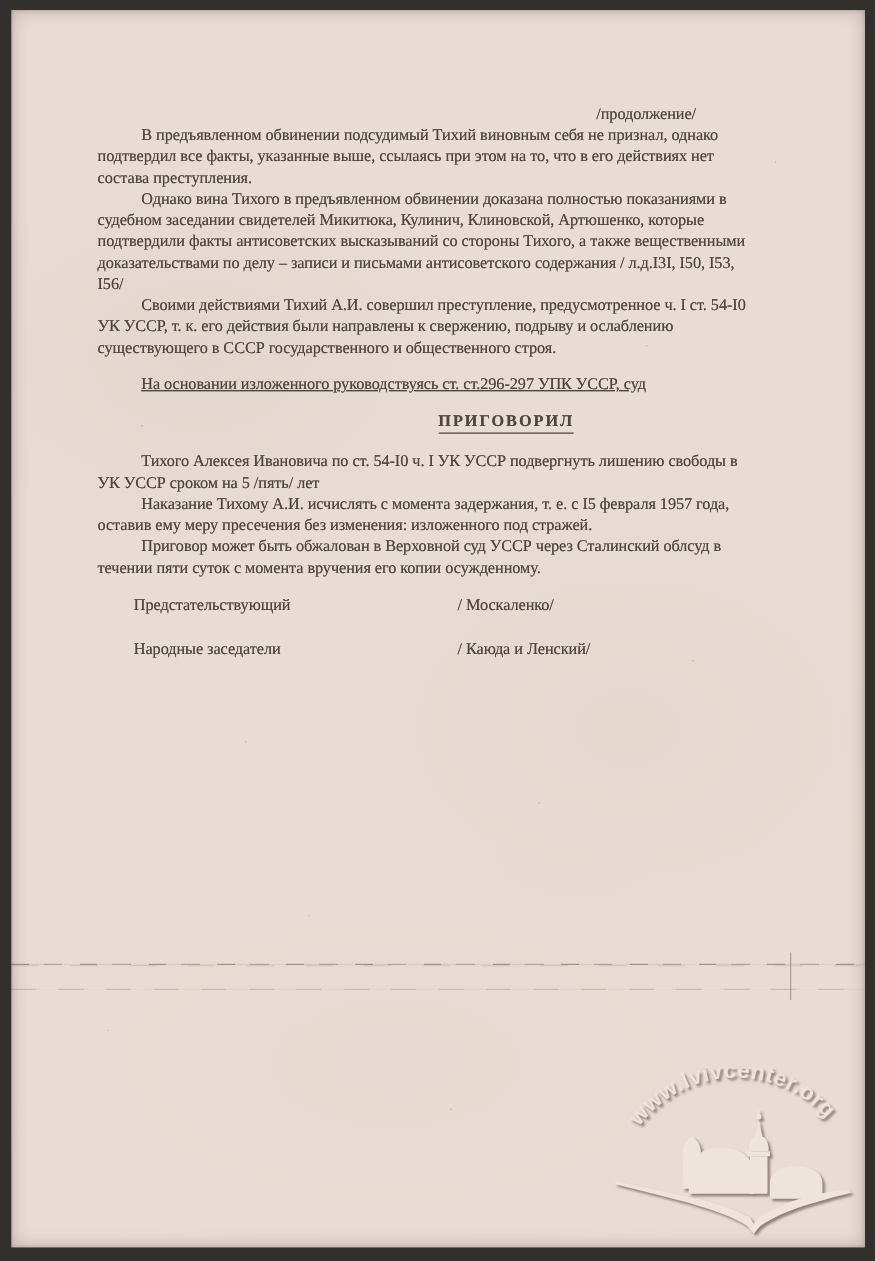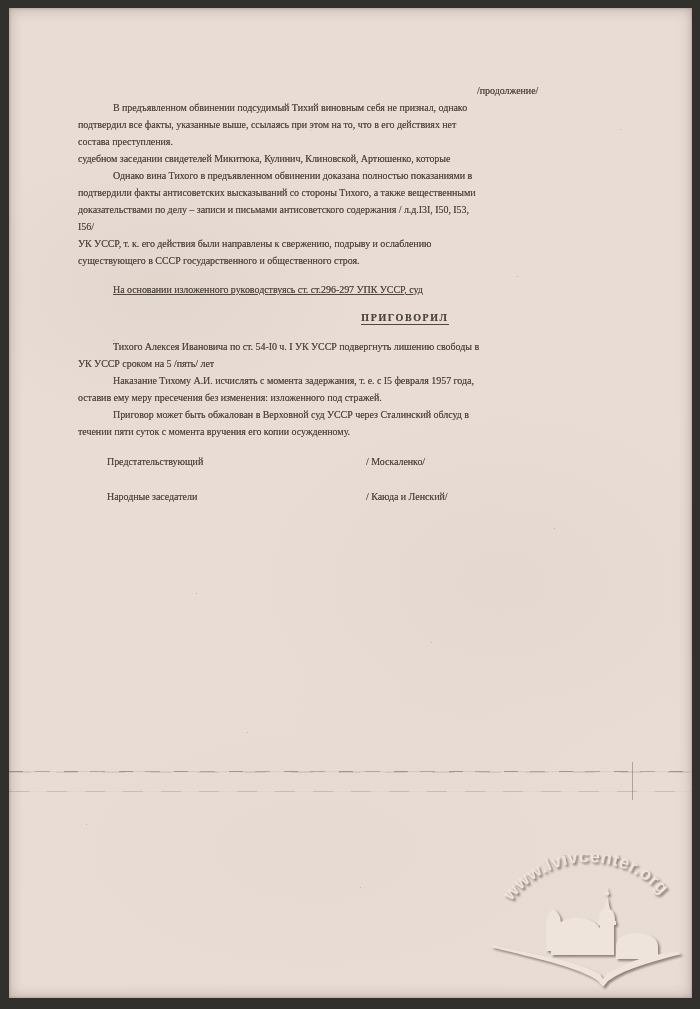--- a/index.html
+++ b/index.html
@@ -17,21 +17,21 @@
       radial-gradient(ellipse 320px 220px at 22% 28%, rgba(214,199,189,.28), transparent 70%),
       radial-gradient(ellipse 420px 300px at 72% 58%, rgba(216,201,191,.22), transparent 70%),
       radial-gradient(ellipse 500px 260px at 45% 85%, rgba(220,206,196,.18), transparent 70%),
       #e8dcd4;
     box-shadow: inset 0 0 14px rgba(70,52,44,.28), inset 0 0 3px rgba(60,45,38,.3);
   }
   .content{
     position:absolute;
     left:69px;top:74px;right:32px;
     color:#4e4640;
-    font-size:10px;
+    font-size:13px;
     letter-spacing:-0.05px;
     text-shadow:0 0 .5px rgba(80,70,62,.75);
   }
   .line{
     height:17px;line-height:17px;
     white-space:nowrap;
   }
   .indent{padding-left:35px;}
   .marker{margin-left:399px;}
   .gap-before{margin-top:12px;text-decoration:underline;}
@@ -111,28 +111,29 @@
 
     <div class="line marker">/продолжение/</div>
 
     <div>
       <div class="line indent">В предъявленном обвинении подсудимый Тихий виновным себя не признал, однако</div>
       <div class="line">подтвердил все факты, указанные выше, ссылаясь при этом на то, что в его действиях нет</div>
       <div class="line">состава преступления.</div>
     </div>
 
     <div>
+      <div class="line indent">Однако вина Тихого в предъявленном обвинении доказана полностью показаниями в</div>
       <div class="line">судебном заседании свидетелей Микитюка, Кулинич, Клиновской, Артюшенко, которые</div>
-      <div class="line indent">Однако вина Тихого в предъявленном обвинении доказана полностью показаниями в</div>
       <div class="line">подтвердили факты антисоветских высказываний со стороны Тихого, а также вещественными</div>
       <div class="line">доказательствами по делу – записи и письмами антисоветского содержания / л.д.I3I, I50, I53,</div>
       <div class="line">I56/</div>
     </div>
 
     <div>
+      <div class="line indent">Своими действиями Тихий А.И. совершил преступление, предусмотренное ч. I ст. 54-I0</div>
       <div class="line">УК УССР, т. к. его действия были направлены к свержению, подрыву и ослаблению</div>
       <div class="line">существующего в СССР государственного и общественного строя.</div>
     </div>
 
     <div class="gap-before">
       <div class="line indent">На основании изложенного руководствуясь ст. ст.296-297 УПК УССР, суд</div>
     </div>
 
     <div class="verdict-heading-wrap">
       <span class="verdict-heading">ПРИГОВОРИЛ</span>

